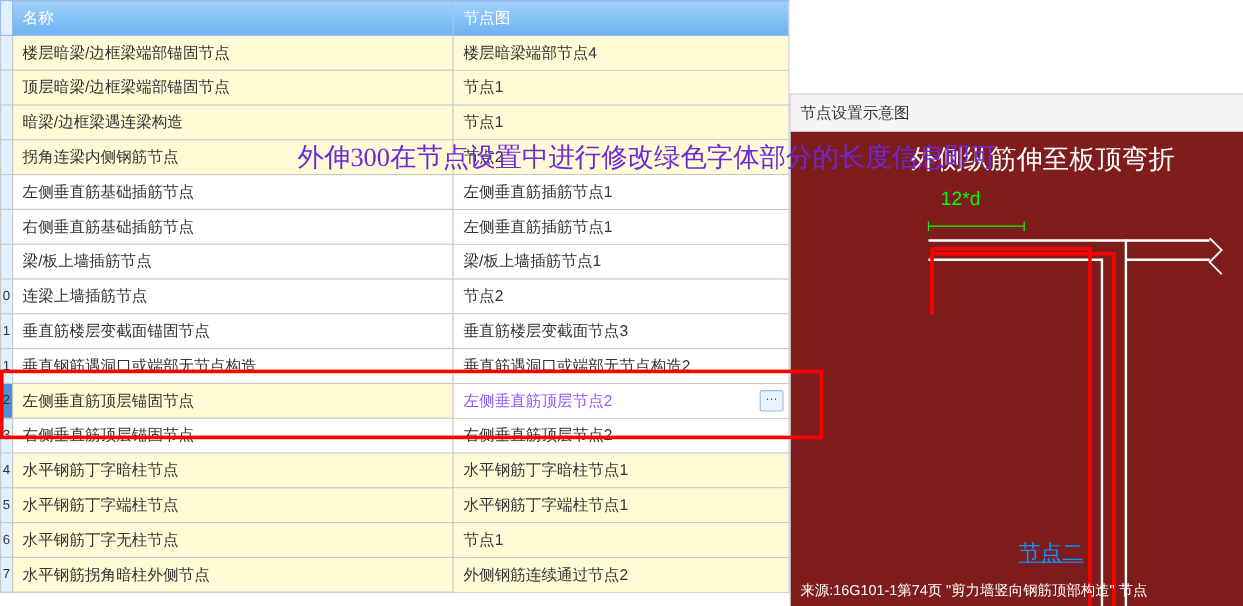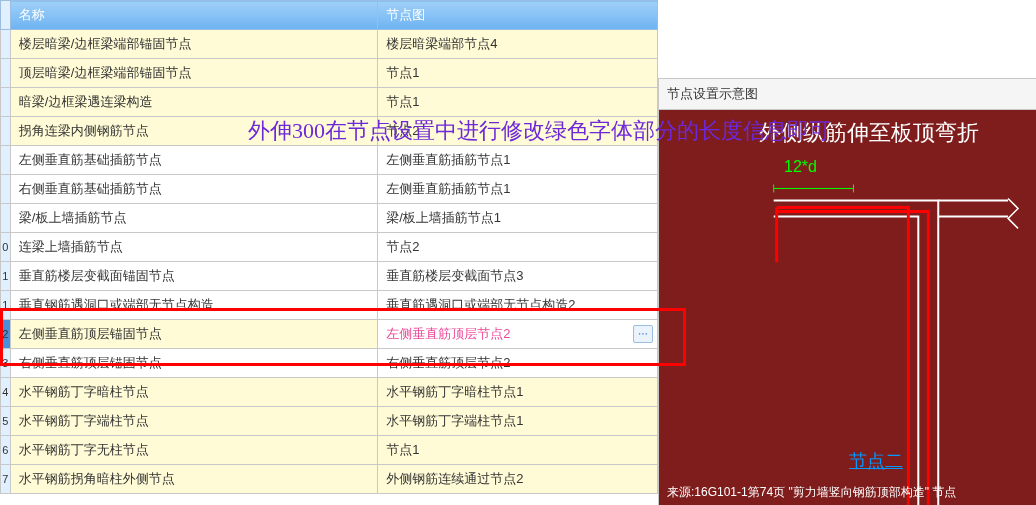--- a/index.html
+++ b/index.html
@@ -223,21 +223,21 @@
             <td class="col-right"><span>垂直筋楼层变截面节点3</span></td>
           </tr>
           <tr>
             <td class="row-num">1</td>
             <td class="col-left">垂直钢筋遇洞口或端部无节点构造</td>
             <td class="col-right"><span>垂直筋遇洞口或端部无节点构造2</span></td>
           </tr>
           <tr class="highlight selected">
             <td class="row-num selected-row-num">2</td>
             <td class="col-left">左侧垂直筋顶层锚固节点</td>
-            <td class="col-right"><span style="color: #ec4899;">左侧垂直筋顶层节点2</span><span class="ellipsis-btn">⋯</span></td>
+            <td class="col-right"><span style="color: #8b5cf6;">左侧垂直筋顶层节点2</span><span class="ellipsis-btn">⋯</span></td>
           </tr>
           <tr>
             <td class="row-num">3</td>
             <td class="col-left">右侧垂直筋顶层锚固节点</td>
             <td class="col-right"><span>右侧垂直筋顶层节点2</span></td>
           </tr>
           <tr class="highlight">
             <td class="row-num">4</td>
             <td class="col-left">水平钢筋丁字暗柱节点</td>
             <td class="col-right"><span>水平钢筋丁字暗柱节点1</span></td>

